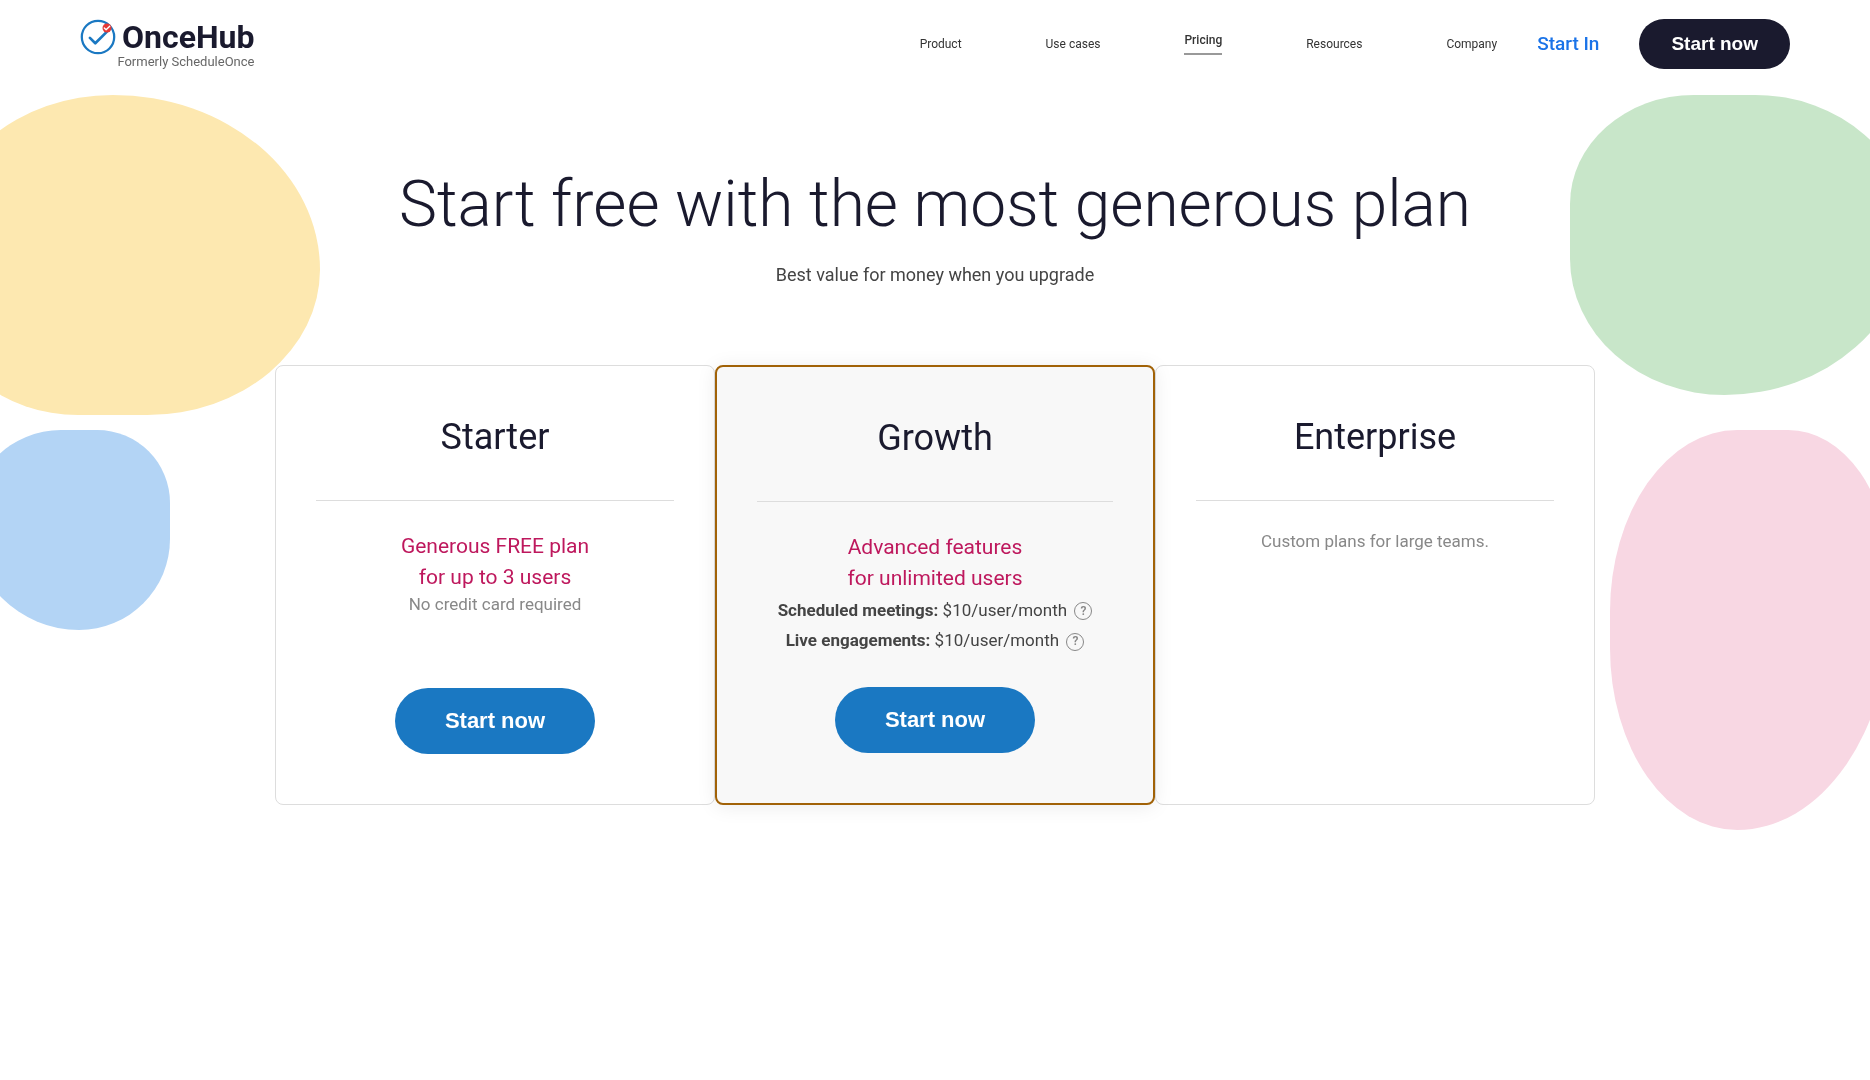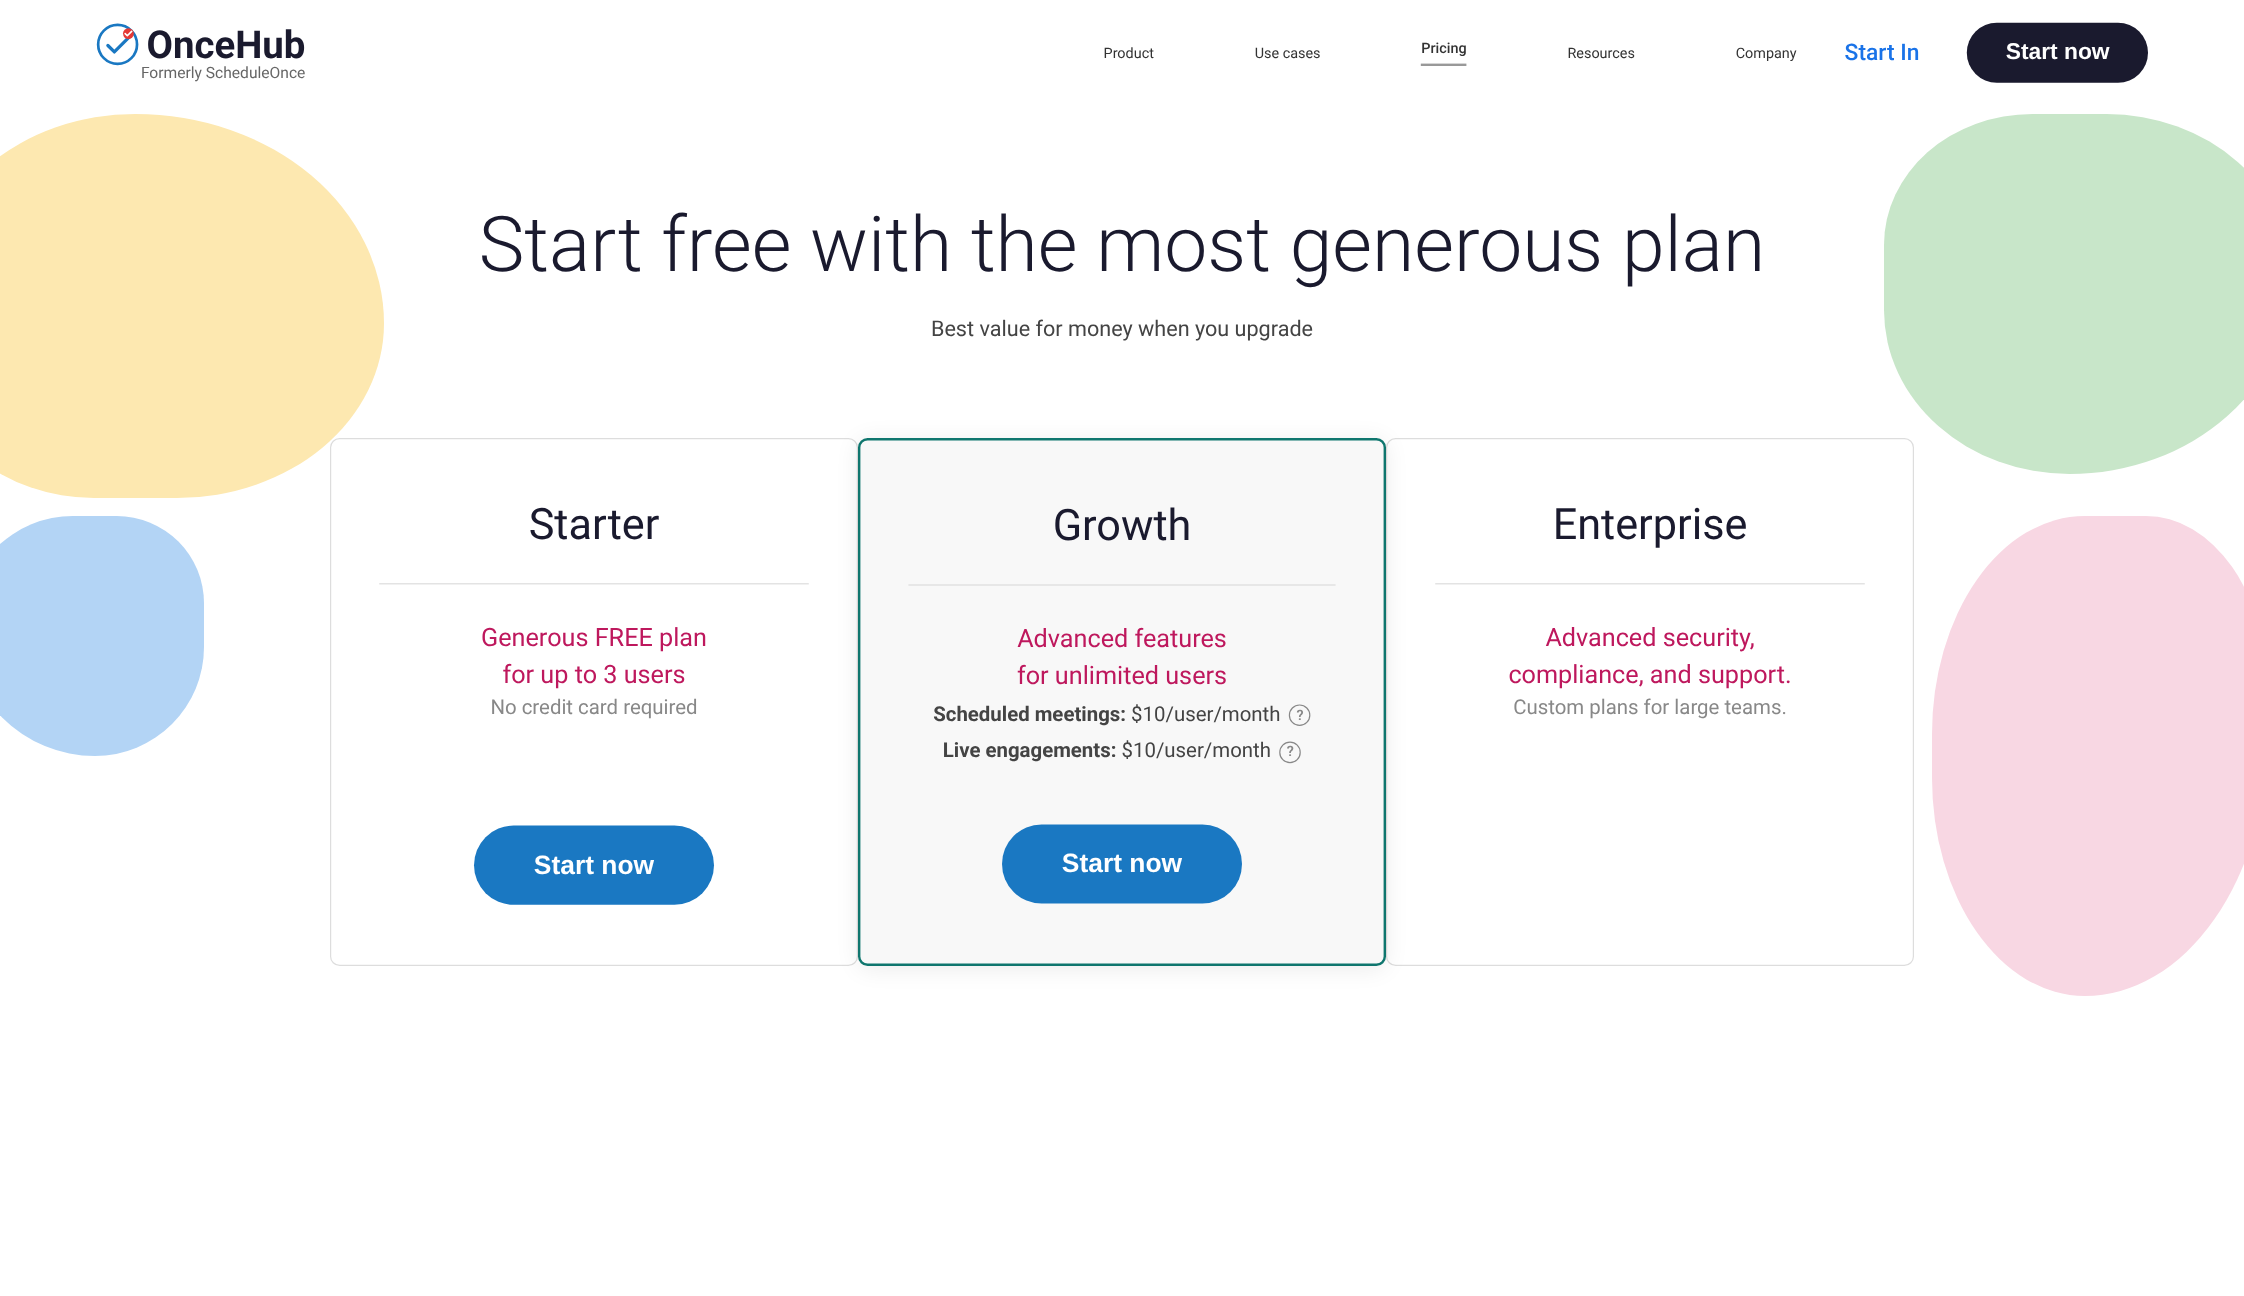--- a/index.html
+++ b/index.html
@@ -168,32 +168,32 @@
       max-width: 440px;
       min-height: 440px;
       display: flex;
       flex-direction: column;
       align-items: center;
       text-align: center;
       position: relative;
     }
 
     .pricing-card.featured {
-      border: 2px solid #0f766e;
+      border: 2px solid #a16207;
       box-shadow: 0 2px 20px rgba(0,0,0,0.08);
       z-index: 2;
       background: #f8f8f8;
       padding: 50px 40px 50px;
     }
 
     .plan-name {
       font-size: 36px;
       font-weight: 400;
       color: #1a1a2e;
-      margin-bottom: 28px;
+      margin-bottom: 42px;
     }
 
     .plan-divider {
       width: 100%;
       height: 1px;
       background: #ddd;
       margin-bottom: 30px;
     }
 
     .plan-description {
@@ -318,20 +318,16 @@
         <span>$10/user/month</span>
         <span class="info-icon">?</span>
       </div>
     </div>
     <button class="plan-cta">Start now</button>
   </div>
 
   <div class="pricing-card">
     <div class="plan-name">Enterprise</div>
     <div class="plan-divider"></div>
-    <div class="plan-description">
-      <div>Advanced security,</div>
-      <div>compliance, and support.</div>
-    </div>
     <div class="plan-note">Custom plans for large teams.</div>
   </div>
 
 </section>
 
 </body></html>

